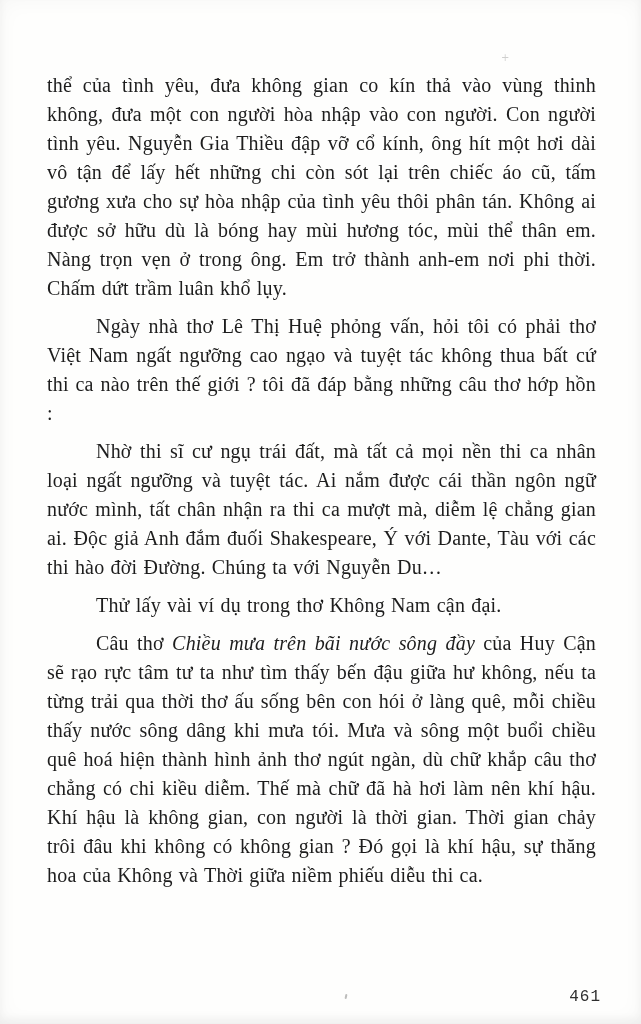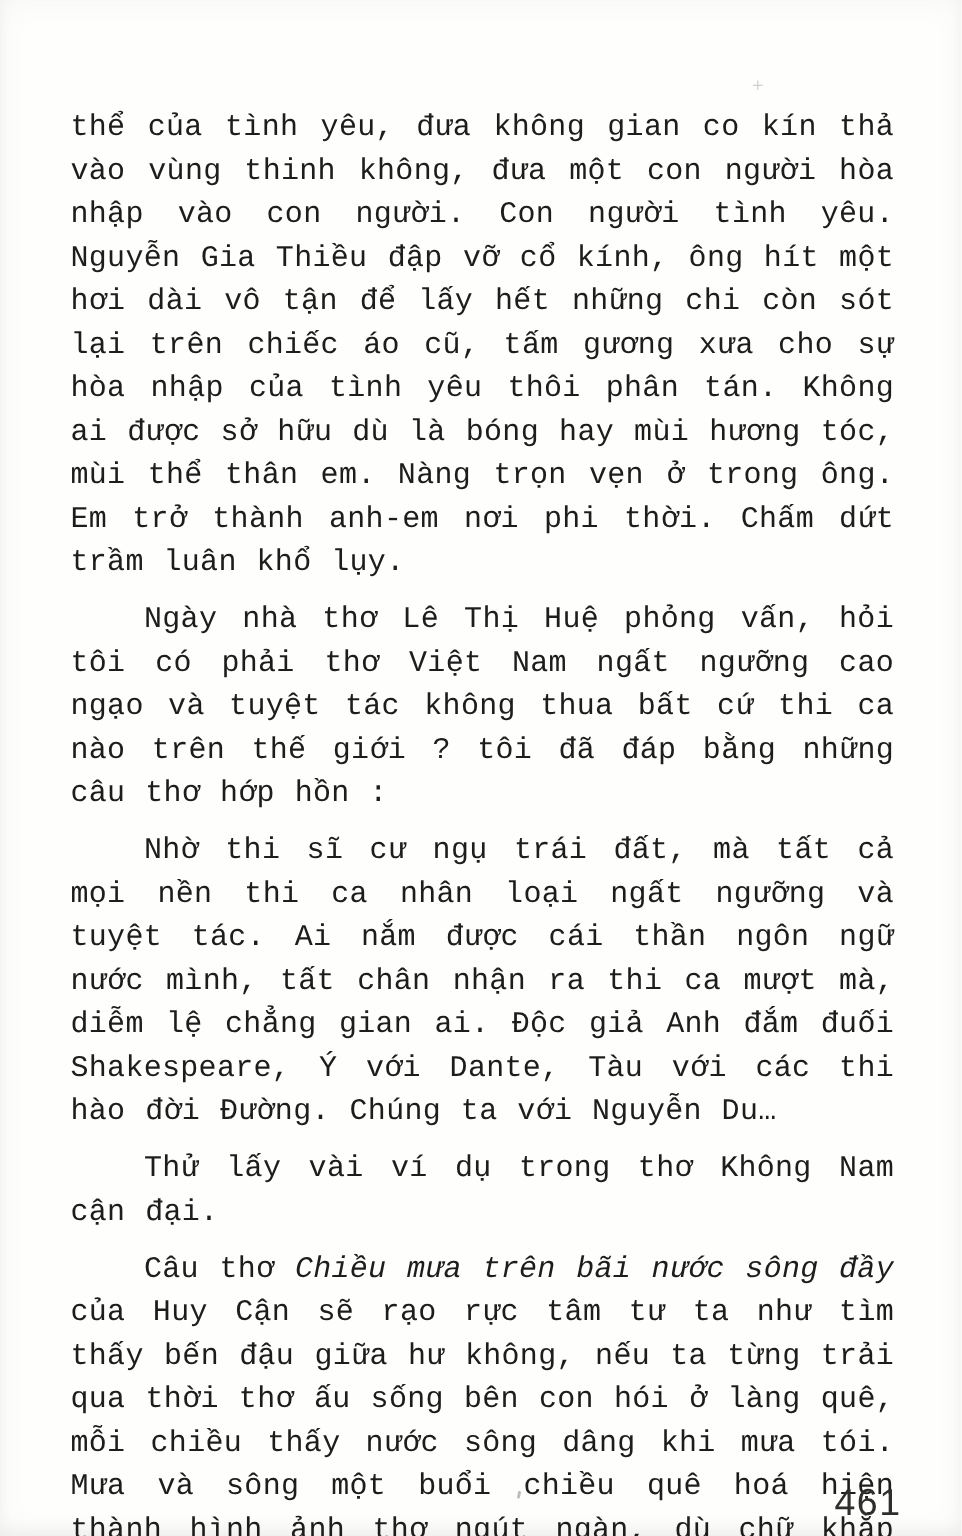--- a/index.html
+++ b/index.html
@@ -32,37 +32,36 @@
     top: 71px;
   }
 
   .text-block p {
     font-size: 20px;
     line-height: 29px;
     text-align: justify;
     letter-spacing: 0.2px;
     margin: 0 0 9px 0;
     word-spacing: 1px;
-    font-family: Liberation Mono, monospace;
   }
 
   .text-block p.indent {
     text-indent: 49px;
   }
 
   .it {
     font-style: italic;
   }
 
   .page-number {
     position: absolute;
     right: 40px;
     top: 988px;
-    font-family: Liberation Sans, sans-serif;
-    font-size: 25px;
+    font-family: Liberation Mono, monospace;
+    font-size: 16px;
     letter-spacing: 1px;
     color: #2e2e2e;
   }
 
   .scan-artifact-top {
     position: absolute;
     left: 501px;
     top: 52px;
     font-family: "DejaVu Sans", sans-serif;
     font-size: 10px;

